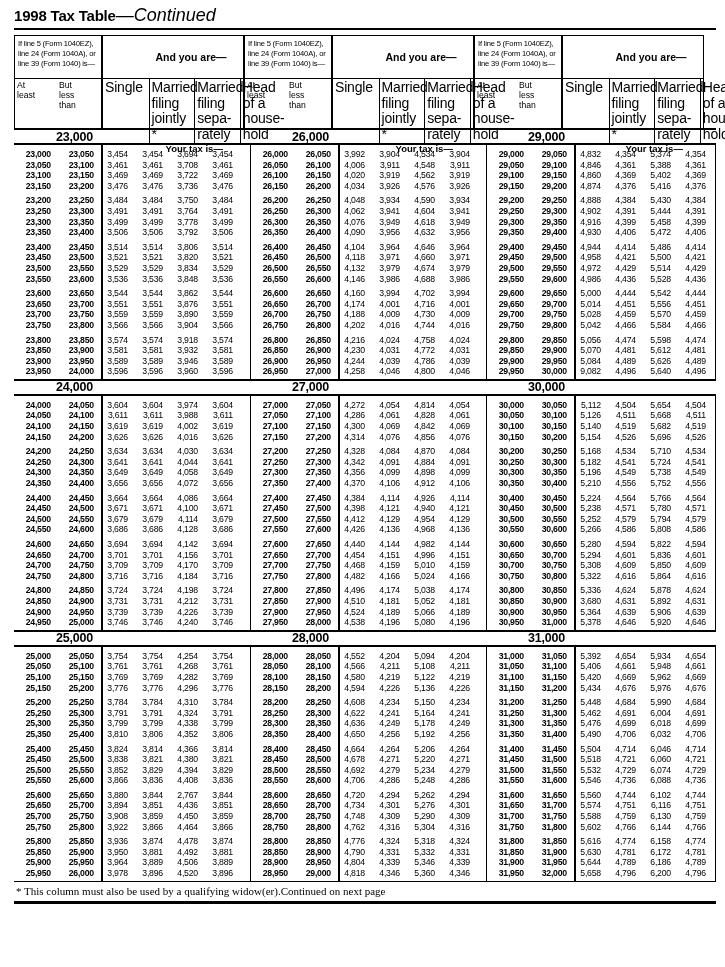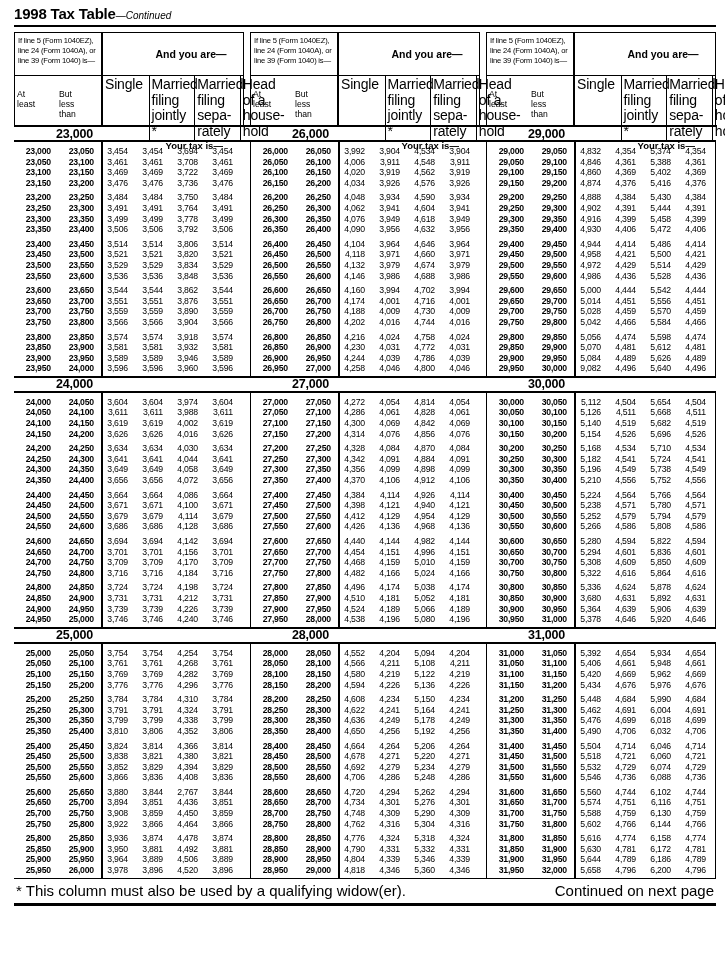--- a/index.html
+++ b/index.html
@@ -3,33 +3,33 @@
 <meta charset="utf-8">
 <style>
   * { margin:0; padding:0; box-sizing:border-box; }
   html,body { background:#fff; }
   body { width:725px; height:967px; font-family:"Liberation Sans", sans-serif; color:#000; overflow:hidden; }
   .page { width:725px; height:967px; padding:5px 9px 0 14px; }
 
   
   .titlebar { border-bottom:2px solid #000; padding-bottom:2px; margin-bottom:5px; }
   .title-main { font-size:15px; font-weight:bold; letter-spacing:-0.2px; }
-  .title-cont { font-size:10px; font-style:italic; }
+  .title-cont { font-size:18px; font-style:italic; }
 
   
-  .hrow { display:flex; gap:6px; }
+  .hrow { display:flex; }
   .hpanel { width:230px; border:1.6px solid #000; }
   .hp-top { display:flex; border-bottom:1.6px solid #000; height:43px; }
   .hp-income { width:88px; border-right:2.4px solid #000; font-size:7.6px; line-height:1.3;
                padding:3px 1px 0 3px; white-space:pre-line; letter-spacing:-0.2px; }
   .hp-andyou { flex:1; display:flex; align-items:center; justify-content:center;
                font-weight:bold; font-size:10.5px;margin-left:36px; }
   .hp-bottom { display:flex; height:49px; }
   .hp-bleft { width:88px; border-right:2.4px solid #000; display:flex; }
-  .hp-bleft span { display:block; font-size:8.6px; line-height:1.15; padding:2px 0 8px 2px; white-space:pre-line;margin-top:12px; }
+  .hp-bleft span { display:block; font-size:8.6px; line-height:1.15; padding:2px 0 8px 2px; white-space:pre-line; }
   .hp-atleast { width:42px; }
   .hp-butless { width:44px; }
   .hp-bright { flex:1; display:flex; flex-direction:column; }
   .hp-status { display:flex; flex:1; }
   .hp-status span { width:25%; font-size:14px; line-height:1.12; padding:1px 0 0 2px;
                     white-space:pre-line; letter-spacing:-0.2px; }
   .hp-status span + span { border-left:1px solid #000; }
   .hp-tax { text-align:center; font-weight:bold; font-size:9.5px; height:13px; line-height:12px; }
 
   
@@ -44,22 +44,22 @@
   .panel:last-child { border-right:1.6px solid #000; }
   .panel::before { content:""; position:absolute; left:87px; top:0; bottom:0; width:2.2px; background:#000; }
   .drow { display:flex; height:10.6px; line-height:10.6px; font-size:8.7px; letter-spacing:-0.2px; }
   .drow.gap { margin-top:4px; }
   .cell { display:block; text-align:right; }
   .c0 { width:40px; font-weight:bold; padding-right:3px; }
   .c1 { width:46px; font-weight:bold; padding-right:6px; }
   .c2,.c3,.c4,.c5 { width:35px; padding-right:7px; }
 
   
-  .footer { display:flex; justify-content:space-between; border-top:1.6px solid #000;
-            border-bottom:3px solid #000; font-size:15px; padding:3px 2px 4px 2px; margin-top:-1px; }
+  .footer { display:flex; border-top:1.6px solid #000;
+            border-bottom:3px solid #000; font-size:11px; padding:3px 2px 4px 2px; margin-top:-1px;font-family:Liberation Serif, serif; }
 </style>
 </head>
 <body>
 
 <div class="page">
 
   <div class="titlebar">
     <span class="title-main">1998 Tax Table</span><span class="title-cont">—Continued</span>
   </div>
 

